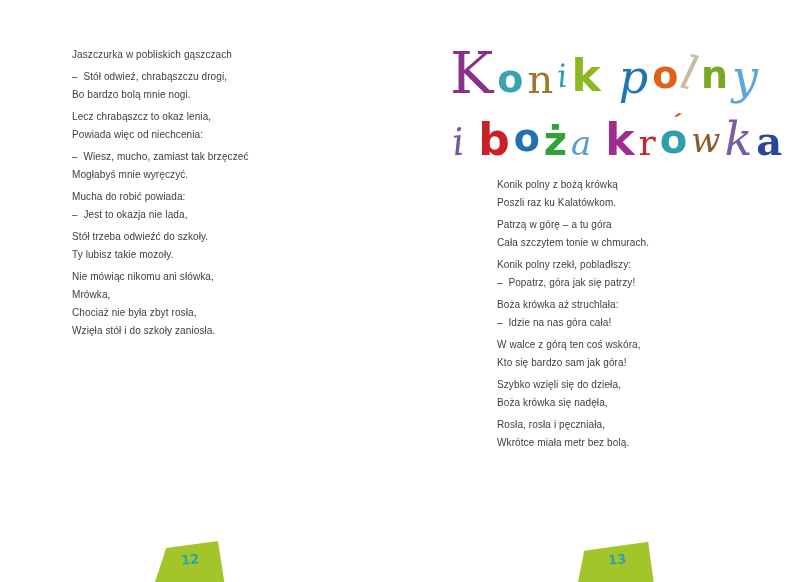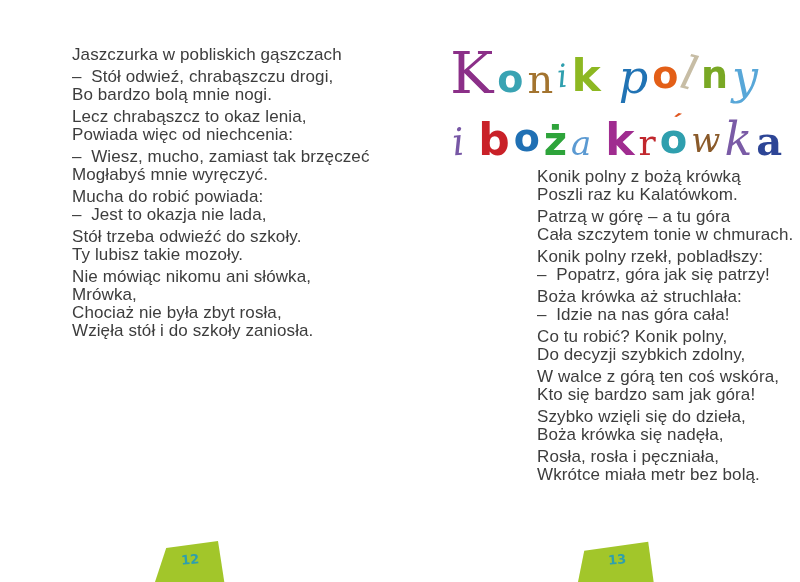--- a/index.html
+++ b/index.html
@@ -4,26 +4,26 @@
 <style>
   html,body{margin:0;padding:0;background:#fff;}
   .book{
     position:relative;width:800px;height:582px;overflow:hidden;
     background:var(--bg,#ffffff);
     font-family:"Liberation Sans","DejaVu Sans",sans-serif;
   }
   
   .poem{
     position:absolute;
-    font-size:17px;line-height:18px;
+    font-size:10px;line-height:18px;
     color:var(--text,#3d3d3d);
     letter-spacing:0.1px;
   }
   #left-poem{left:72px;top:46px;}
-  #right-poem{left:497px;top:168px;margin-left:40px;}
+  #right-poem{left:497px;top:176px;}
   .stanza{margin:0 0 4px 0;}
   .poem-line{white-space:pre-wrap;}
   
   .title-line{position:absolute;white-space:nowrap;}
   #title-line1{left:448px;top:44px;line-height:72px;}
   #title-line2{left:450px;top:116px;width:318px;line-height:60px;text-align:right;}
   .tl{display:inline-block;line-height:1;vertical-align:baseline;margin:0 2px;position:relative;}
   .tspace{display:inline-block;}
   .serif  {font-family:"DejaVu Serif","Liberation Serif",serif;font-weight:400;}
   .serif-b{font-family:"DejaVu Serif","Liberation Serif",serif;font-weight:700;}
@@ -105,24 +105,20 @@
       </div>
       <div class="stanza">
         <div class="poem-line">Konik polny rzekł, pobladłszy:</div>
         <div class="poem-line">–&nbsp; Popatrz, góra jak się patrzy!</div>
       </div>
       <div class="stanza">
         <div class="poem-line">Boża krówka aż struchlała:</div>
         <div class="poem-line">–&nbsp; Idzie na nas góra cała!</div>
       </div>
       <div class="stanza">
-        <div class="poem-line">Co tu robić? Konik polny,</div>
-        <div class="poem-line">Do decyzji szybkich zdolny,</div>
-      </div>
-      <div class="stanza">
         <div class="poem-line">W walce z górą ten coś wskóra,</div>
         <div class="poem-line">Kto się bardzo sam jak góra!</div>
       </div>
       <div class="stanza">
         <div class="poem-line">Szybko wzięli się do dzieła,</div>
         <div class="poem-line">Boża krówka się nadęła,</div>
       </div>
       <div class="stanza">
         <div class="poem-line">Rosła, rosła i pęczniała,</div>
         <div class="poem-line">Wkrótce miała metr bez bolą.</div>

